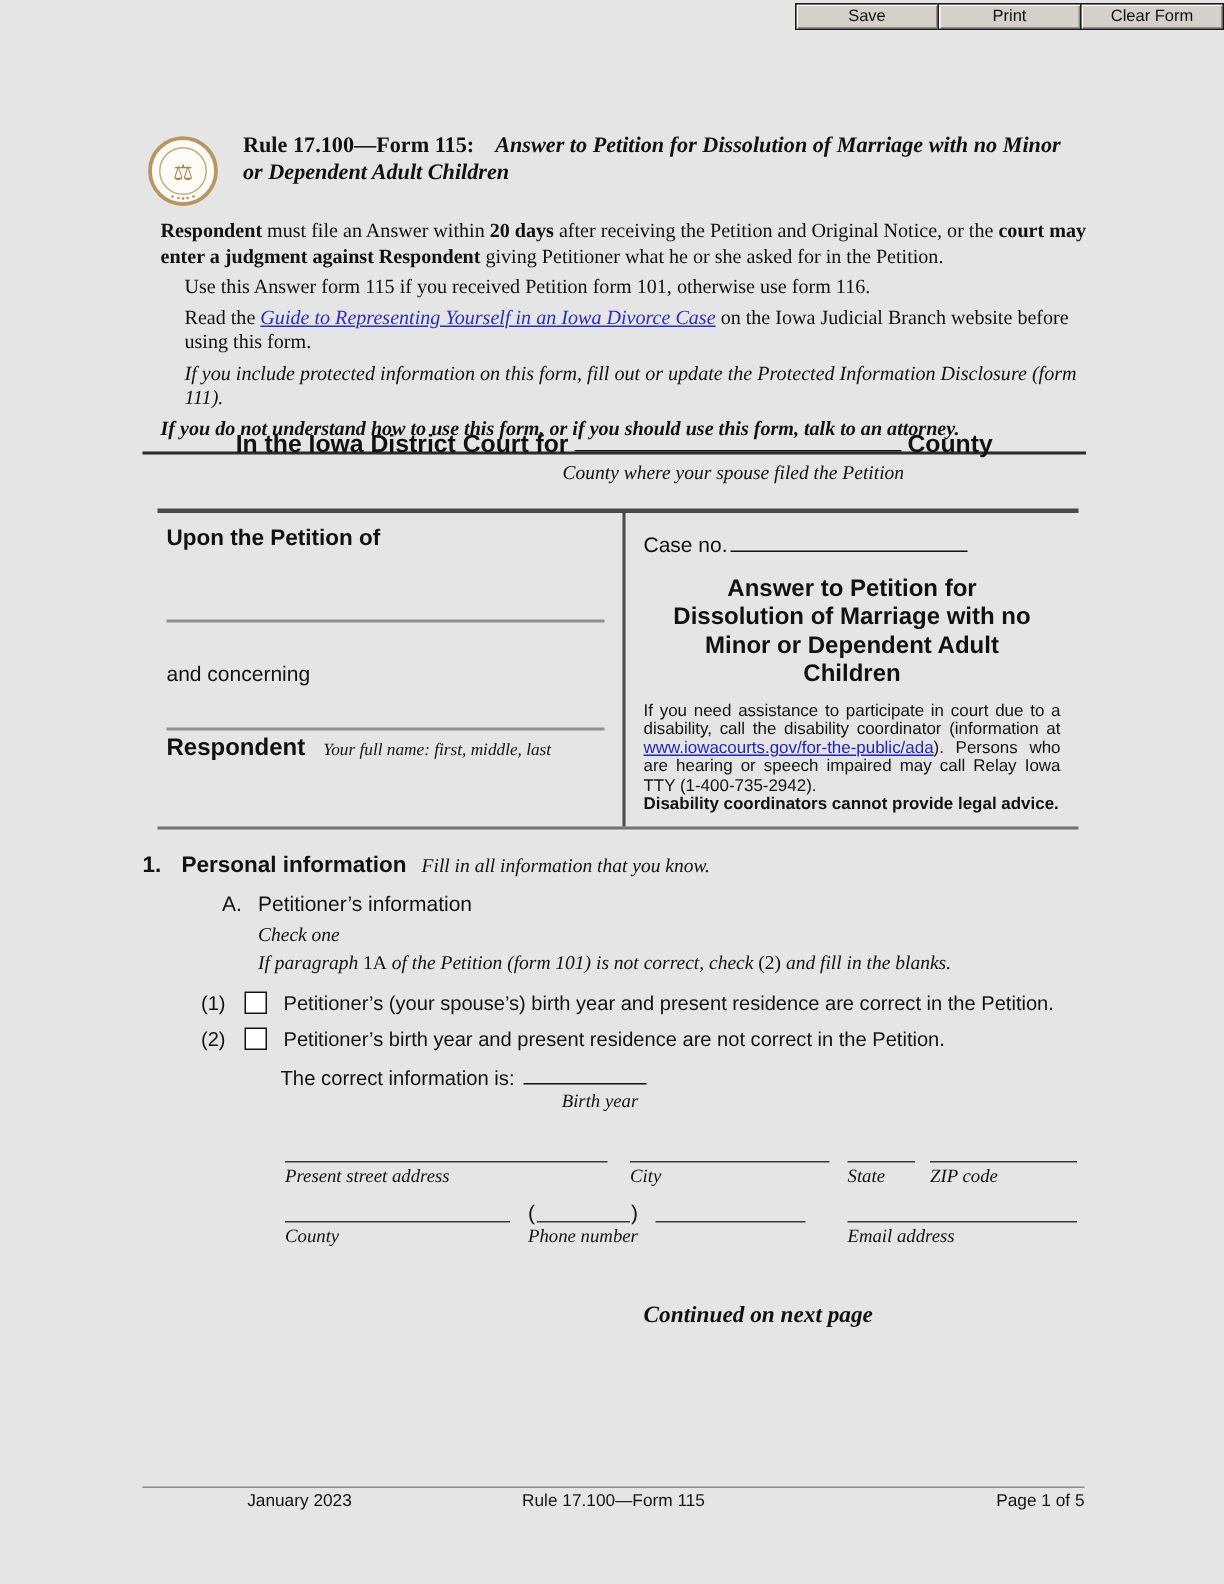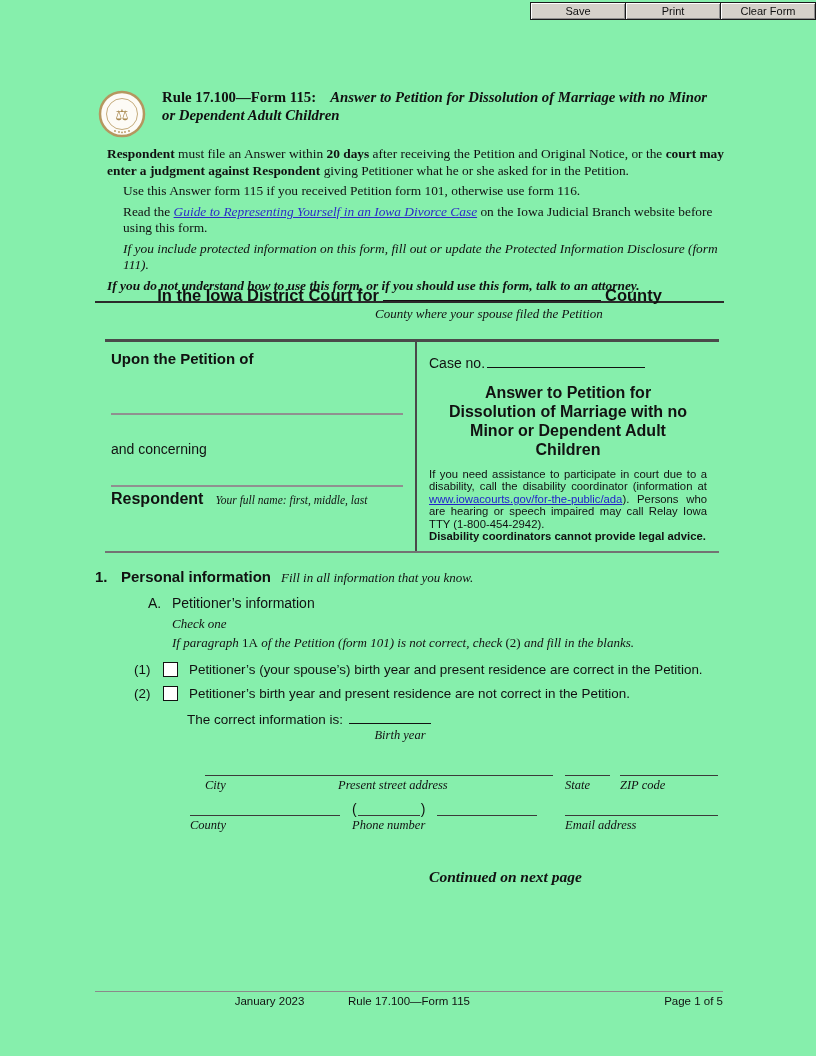--- a/index.html
+++ b/index.html
@@ -1,16 +1,16 @@
 <!DOCTYPE html>
 <html><head>
 <meta charset="utf-8">
 <style>
   html,body{margin:0;padding:0;background:#fff;}
-  .page{position:relative;width:816px;height:1056px;background:#86efac;overflow:hidden;
+  .page{position:relative;width:816px;height:1056px;background:#e5e5e5;overflow:hidden;
         font-family:"Liberation Sans",sans-serif;color:#111;}
   
   .toolbar{position:absolute;left:530px;top:2px;width:286px;height:18px;display:flex;}
   .tbtn{flex:1;background:#d5d1ca;border:1px solid #1a1a1a;
         box-shadow:inset 1px 1px 0 #ffffff, inset -1px -1px 0 #8f8f8f;
         font:11px/15px "Liberation Sans",sans-serif;color:#111;text-align:center;
         padding:0;margin:0 0 0 -1px;cursor:pointer;}
   .tbtn:first-child{margin-left:0;}
   
   .header{position:absolute;left:98px;top:88px;width:624px;display:flex;align-items:flex-start;}
@@ -86,21 +86,21 @@
   .phonegrp .prow{display:flex;align-items:flex-end;font-size:14px;}
   .phonegrp .paren{line-height:14px;}
   .pl1{width:62px;margin:0 1px;}
   .pl2{width:100px;margin-left:12px;}
   
   .continued{position:absolute;left:95px;top:868px;width:629px;padding-left:96px;
              box-sizing:content-box;text-align:center;font-family:"Liberation Serif",serif;
              font-weight:bold;font-style:italic;font-size:15.5px;}
   .footer{position:absolute;left:95px;top:991px;width:628px;border-top:1px solid #8a8a8a;
           padding-top:3px;display:flex;font-size:11.5px;}
-  .footer .fl{flex:1;text-align:right;}
+  .footer .fl{flex:1;text-align:center;}
   .footer .fc{flex:1;text-align:center;}
   .footer .fr{flex:1;text-align:right;}
 </style>
 </head>
 <body>
 
 <div class="page">
 
   <div class="toolbar">
     <button class="tbtn">Save</button>
@@ -143,21 +143,21 @@
       <div class="andc">and concerning</div>
       <div class="gline gl2"></div>
       <div class="partyrow">
         <span class="party">Respondent</span>
         <span class="pnote">Your full name: first, middle, last</span>
       </div>
     </div>
     <div class="rcell">
       <div class="caseline"><span>Case no.</span><span class="blank"></span></div>
       <div class="doctitle">Answer to Petition for Dissolution of Marriage with no Minor or Dependent Adult Children</div>
-      <div class="ada"><span>If you need assistance to participate in court due to a disability, call the disability coordinator (information at </span><a>www.iowacourts.gov/for-the-public/ada</a><span>).  Persons who are hearing or speech impaired may call Relay Iowa TTY (1-800-454-2942).</span><br><span class="adabold">Disability coordinators cannot provide legal advice.</span></div>
+      <div class="ada"><span>If you need assistance to participate in court due to a disability, call the disability coordinator (information at </span><a>www.iowacourts.gov/for-the-public/ada</a><span>).  Persons who are hearing or speech impaired may call Relay Iowa TTY (1-400-735-2942).</span><br><span class="adabold">Disability coordinators cannot provide legal advice.</span></div>
     </div>
   </div>
 
   <div class="sec1">
     <div class="s1head">
       <span class="s1num">1.</span>
       <span class="s1title">Personal information</span>
       <span class="s1hint">Fill in all information that you know.</span>
     </div>
     <div class="arow">
@@ -175,27 +175,27 @@
     <div class="item">
       <span class="inum">(2)</span>
       <span class="cbox"></span>
       <span>Petitioner’s birth year and present residence are not correct in the Petition.</span>
     </div>
 
     <div class="correct"><span>The correct information is:</span><span class="blank"></span></div>
     <div class="bycap">Birth year</div>
 
     <div class="frow frow1">
+      <div class="field" style="width:215px">
+        <div class="fline"></div>
+        <div class="flabel">Present street address</div>
+      </div>
       <div class="field" style="width:133px;margin-left:15px">
         <div class="fline"></div>
         <div class="flabel">City</div>
-      </div>
-      <div class="field" style="width:215px">
-        <div class="fline"></div>
-        <div class="flabel">Present street address</div>
       </div>
       <div class="field" style="width:45px;margin-left:12px">
         <div class="fline"></div>
         <div class="flabel">State</div>
       </div>
       <div class="field" style="width:98px;margin-left:10px">
         <div class="fline"></div>
         <div class="flabel">ZIP code</div>
       </div>
     </div>

